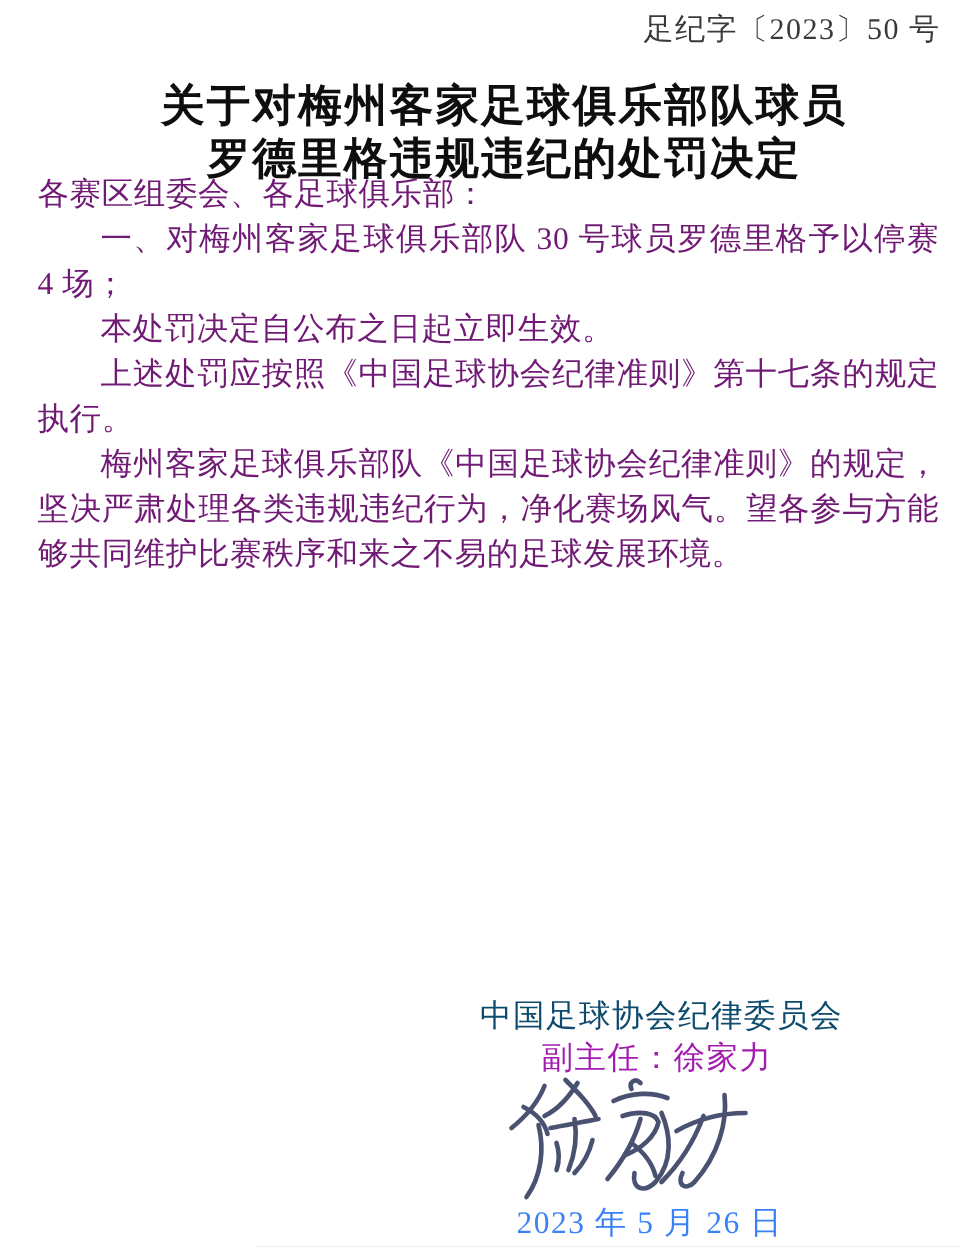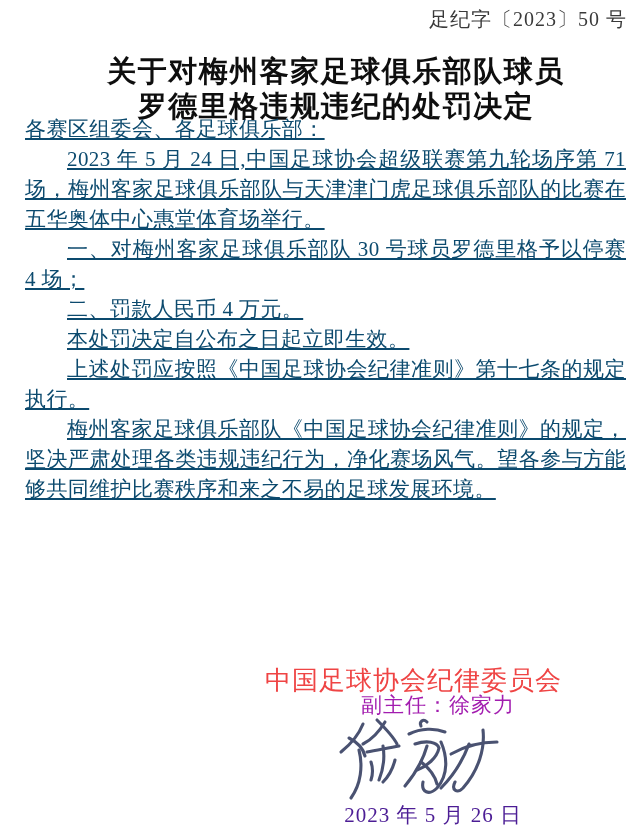--- a/index.html
+++ b/index.html
@@ -38,32 +38,31 @@
   }
   .doc-body {
     position: absolute;
     top: 114px;
     left: 25px;
     width: 601px;
     font-size: 21px;
     line-height: 30px;
     letter-spacing: 0.4px;
     text-align: justify;
-    color: #0c4a6e;
-    text-decoration: underline;
+    color: #701a75;
   }
   .doc-body p { margin: 0; text-indent: 2em; }
   .doc-body p.salutation { text-indent: 0; }
   .signoff-org {
     position: absolute;
     top: 663px;
     right: 78px;
-    font-size: 26px;
+    font-size: 21px;
     letter-spacing: 1px;
-    color: #ef4444;
+    color: #0c4a6e;
     white-space: nowrap;
   }
   .signoff-signer {
     position: absolute;
     top: 691px;
     right: 125px;
     font-size: 21px;
     letter-spacing: 1px;
     color: #a21caf;
     white-space: nowrap;
@@ -72,41 +71,39 @@
     position: absolute;
     top: 714px;
     left: 333px;
   }
   .signoff-date {
     position: absolute;
     top: 801px;
     right: 118px;
     font-size: 21px;
     letter-spacing: 1px;
-    color: #4c1d95;
+    color: #3b82f6;
     white-space: nowrap;
   }
 </style>
 </head>
 <body>
 
 <div class="page">
 
   <div class="docnum">足纪字〔2023〕50 号</div>
 
   <h1 class="title">
     <span>关于对梅州客家足球俱乐部队球员</span><br>
     <span>罗德里格违规违纪的处罚决定</span>
   </h1>
 
   <div class="doc-body">
     <p class="salutation">各赛区组委会、各足球俱乐部：</p>
-    <p>2023 年 5 月 24 日,中国足球协会超级联赛第九轮场序第 71 场，梅州客家足球俱乐部队与天津津门虎足球俱乐部队的比赛在五华奥体中心惠堂体育场举行。</p>
     <p>一、对梅州客家足球俱乐部队 30 号球员罗德里格予以停赛 4 场；</p>
-    <p>二、罚款人民币 4 万元。</p>
     <p>本处罚决定自公布之日起立即生效。</p>
     <p>上述处罚应按照《中国足球协会纪律准则》第十七条的规定执行。</p>
     <p>梅州客家足球俱乐部队《中国足球协会纪律准则》的规定，坚决严肃处理各类违规违纪行为，净化赛场风气。望各参与方能够共同维护比赛秩序和来之不易的足球发展环境。</p>
   </div>
 
   <div class="signoff-org">中国足球协会纪律委员会</div>
 
   <div class="signoff-signer">副主任：徐家力</div>
 
   <svg class="signature-svg" width="172" height="90" viewBox="0 0 172 90">

